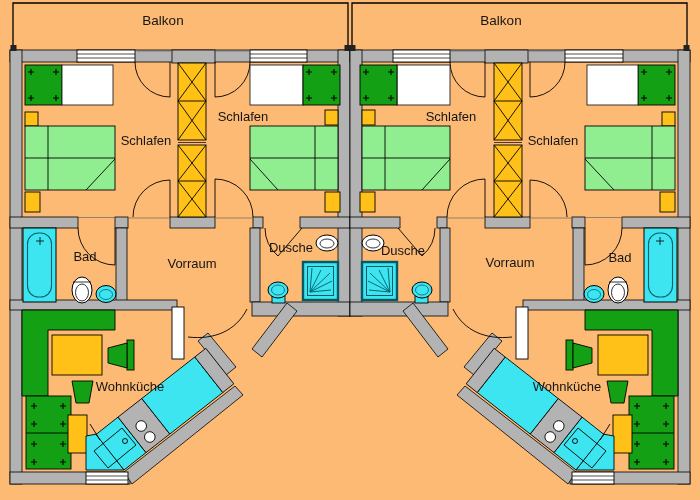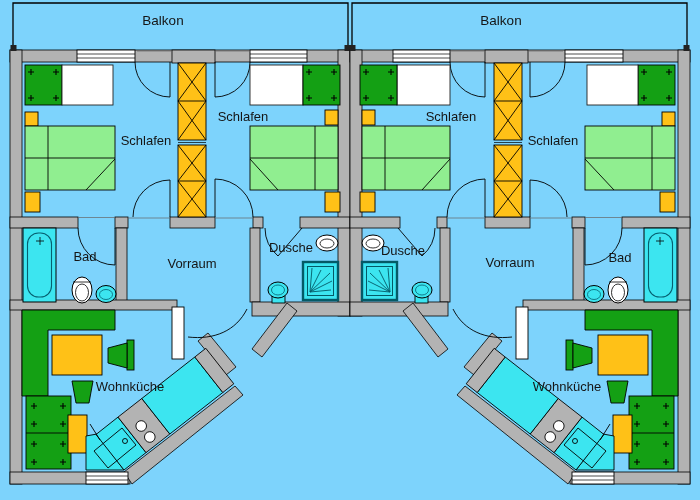--- a/index.html
+++ b/index.html
@@ -1,16 +1,16 @@
 <!DOCTYPE html>
 <html><head>
 <meta charset="utf-8">
 <style>
   html,body{margin:0;padding:0;background:#fff;}
-  #stage{position:relative;width:700px;height:500px;background:#7dd3fc;overflow:hidden;
+  #stage{position:relative;width:700px;height:500px;background:#fdba74;overflow:hidden;
          font-family:"Liberation Sans",sans-serif;}
   svg{display:block;}
   text{fill:#151515;}
   .room-label{font-size:13px;}
   .balcony-label{font-size:13.5px;}
 </style>
 </head>
 <body>
 
 <div id="stage">

